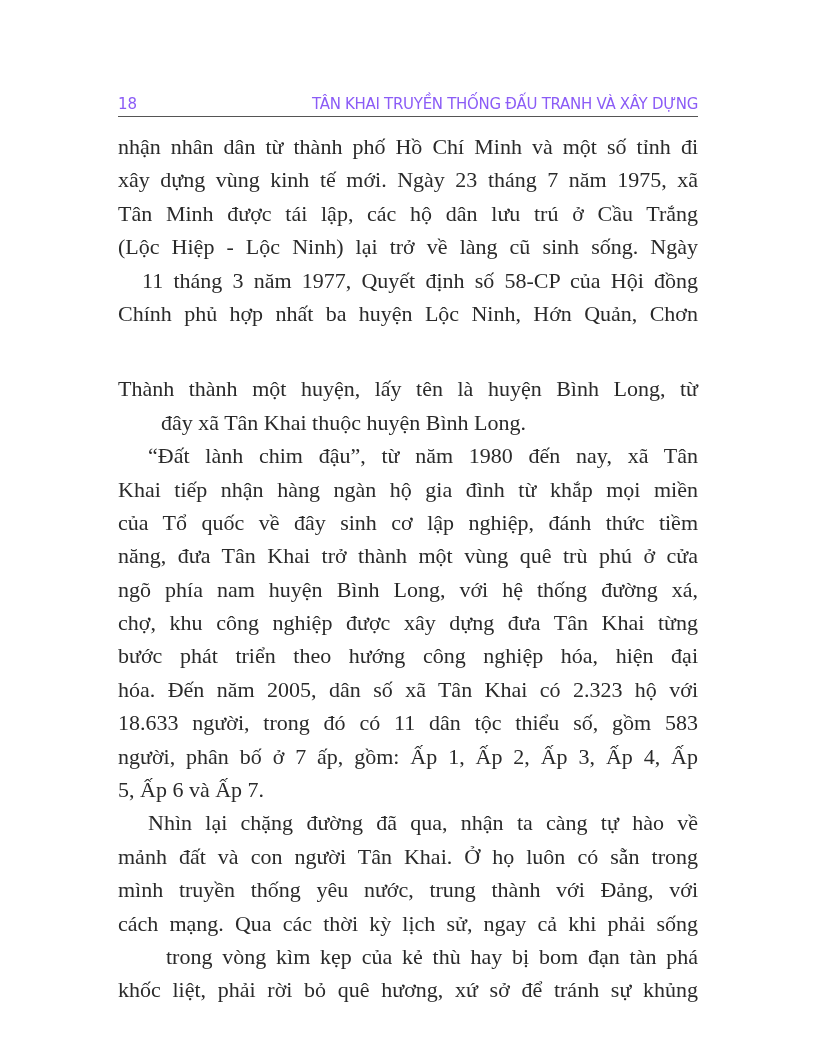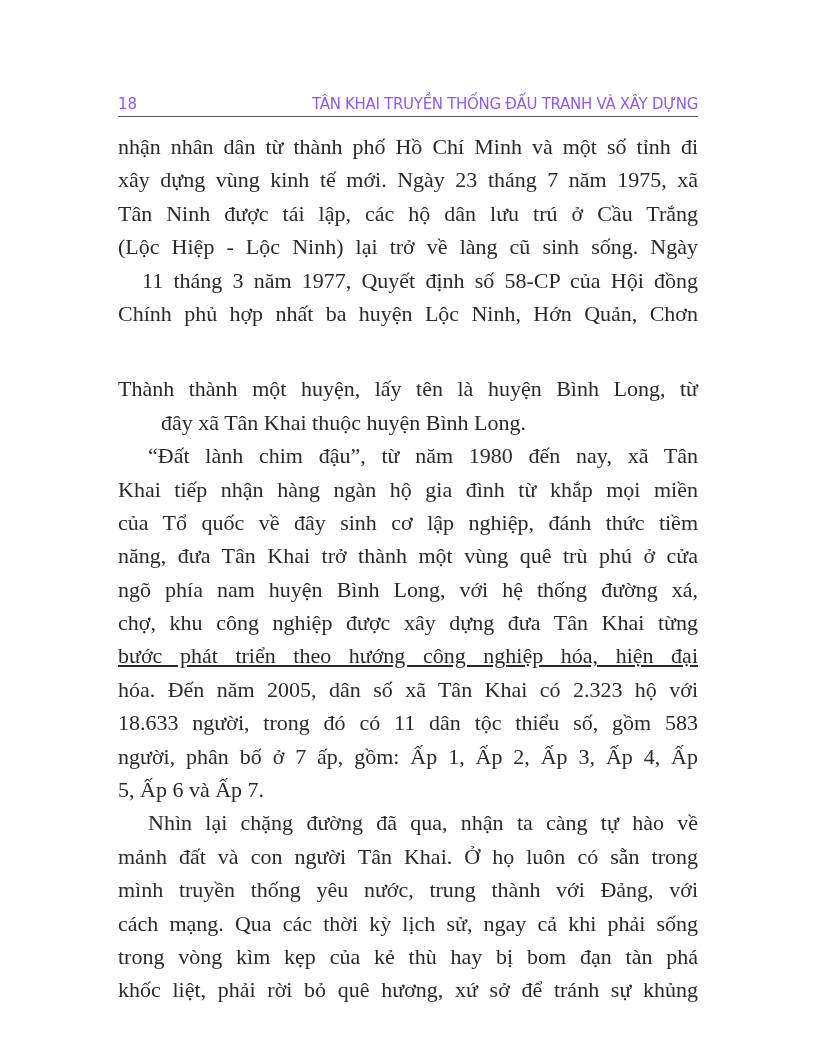--- a/index.html
+++ b/index.html
@@ -43,36 +43,36 @@
 <body>
 
 <div class="header">
   <span class="num">18</span>
   <span class="title">TÂN KHAI TRUYỀN THỐNG ĐẤU TRANH VÀ XÂY DỰNG</span>
 </div>
 
 <div class="body" id="body-text">
     <span class="line" style="white-space: normal;">nhận nhân dân từ thành phố Hồ Chí Minh và một số tỉnh đi</span>
     <span class="line" style="white-space: normal;">xây dựng vùng kinh tế mới. Ngày 23 tháng 7 năm 1975, xã</span>
-    <span class="line" style="white-space: normal;">Tân Ninh được tái lập, các hộ dân lưu trú ở Cầu Trắng</span>
+    <span class="line" style="white-space: normal;">Tân Minh được tái lập, các hộ dân lưu trú ở Cầu Trắng</span>
     <span class="line" style="white-space: normal;">(Lộc Hiệp - Lộc Ninh) lại trở về làng cũ sinh sống. Ngày</span>
     <span class="line" style="white-space: normal; margin-left: 24px;">11 tháng 3 năm 1977, Quyết định số 58-CP của Hội đồng</span>
     <span class="line" style="white-space: normal;">Chính phủ hợp nhất ba huyện Lộc Ninh, Hớn Quản, Chơn</span>
     <span class="line" style="white-space: normal; margin-top: 42px;">Thành thành một huyện, lấy tên là huyện Bình Long, từ</span>
     <span class="line last" style="white-space: normal; margin-left: 43px;">đây xã Tân Khai thuộc huyện Bình Long.</span>
     <span class="line indent" style="white-space: normal;">“Đất lành chim đậu”, từ năm 1980 đến nay, xã Tân</span>
     <span class="line" style="white-space: normal;">Khai tiếp nhận hàng ngàn hộ gia đình từ khắp mọi miền</span>
     <span class="line" style="white-space: normal;">của Tổ quốc về đây sinh cơ lập nghiệp, đánh thức tiềm</span>
     <span class="line" style="white-space: normal;">năng, đưa Tân Khai trở thành một vùng quê trù phú ở cửa</span>
     <span class="line" style="white-space: normal;">ngõ phía nam huyện Bình Long, với hệ thống đường xá,</span>
     <span class="line" style="white-space: normal;">chợ, khu công nghiệp được xây dựng đưa Tân Khai từng</span>
-    <span class="line" style="white-space: normal; text-decoration: underline;">bước phát triển theo hướng công nghiệp hóa, hiện đại</span>
+    <span class="line" style="white-space: normal;">bước phát triển theo hướng công nghiệp hóa, hiện đại</span>
     <span class="line" style="white-space: normal;">hóa. Đến năm 2005, dân số xã Tân Khai có 2.323 hộ với</span>
     <span class="line" style="white-space: normal;">18.633 người, trong đó có 11 dân tộc thiểu số, gồm 583</span>
     <span class="line" style="white-space: normal;">người, phân bố ở 7 ấp, gồm: Ấp 1, Ấp 2, Ấp 3, Ấp 4, Ấp</span>
     <span class="line last" style="white-space: normal;">5, Ấp 6 và Ấp 7.</span>
     <span class="line indent" style="white-space: normal;">Nhìn lại chặng đường đã qua, nhận ta càng tự hào về</span>
     <span class="line" style="white-space: normal;">mảnh đất và con người Tân Khai. Ở họ luôn có sẵn trong</span>
     <span class="line" style="white-space: normal;">mình truyền thống yêu nước, trung thành với Đảng, với</span>
     <span class="line" style="white-space: normal;">cách mạng. Qua các thời kỳ lịch sử, ngay cả khi phải sống</span>
-    <span class="line" style="white-space: normal;">trong vòng kìm kẹp của kẻ thù hay bị bom đạn tàn phá</span>
+    <span class="line" style="white-space: normal; margin-left: 48px;">trong vòng kìm kẹp của kẻ thù hay bị bom đạn tàn phá</span>
     <span class="line" style="white-space: normal;">khốc liệt, phải rời bỏ quê hương, xứ sở để tránh sự khủng</span>
   </div>
 
 </body></html>

